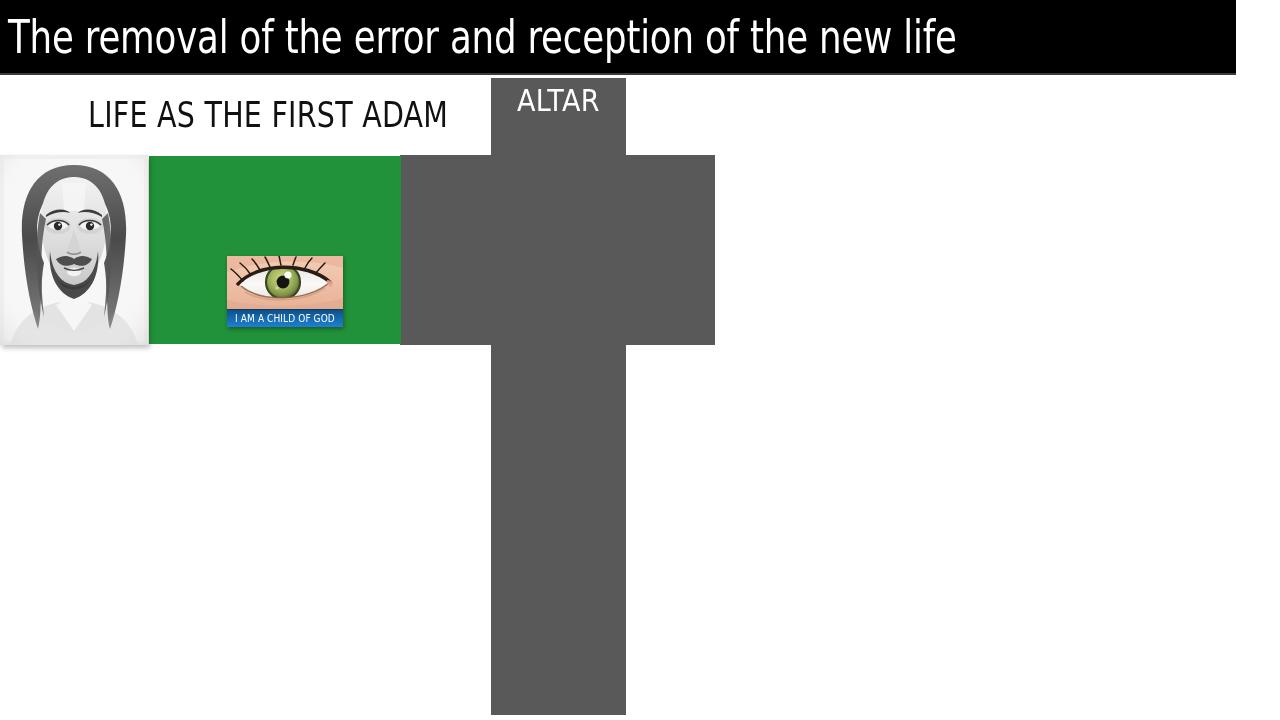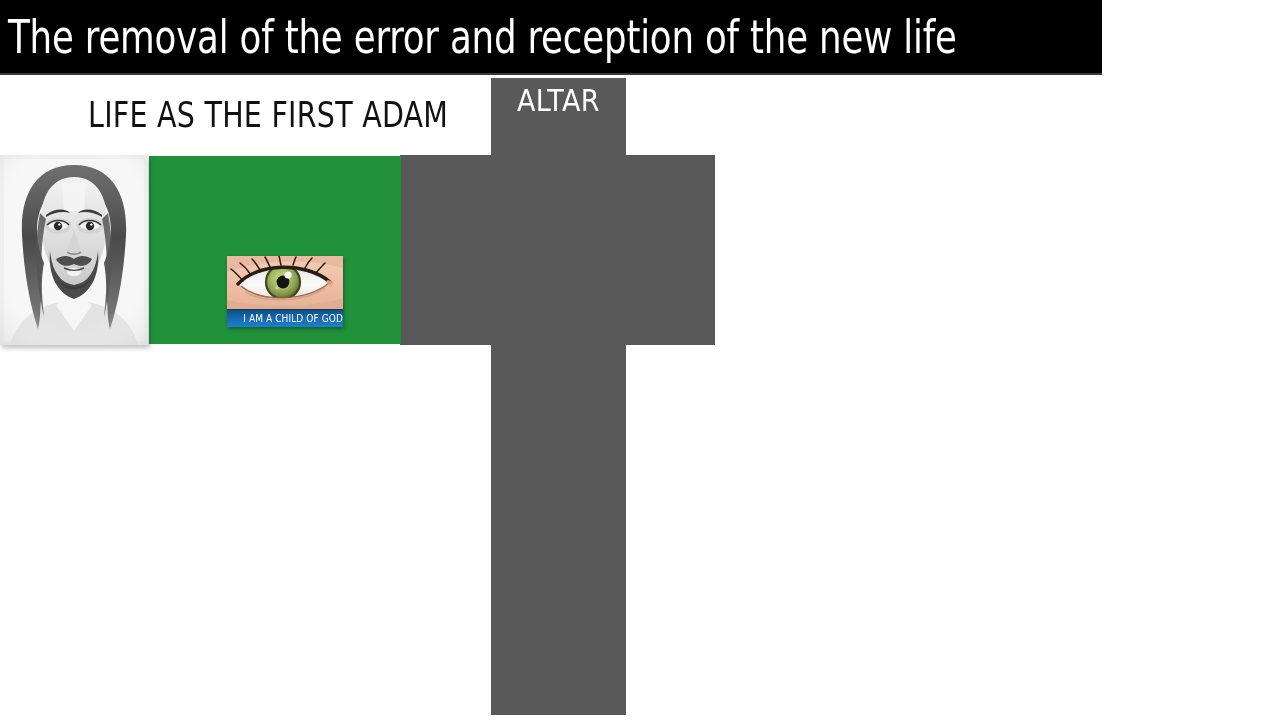--- a/index.html
+++ b/index.html
@@ -13,21 +13,21 @@
     position: relative;
     overflow: hidden;
     font-family: "Liberation Sans", sans-serif;
   }
 
   
   #title-bar {
     position: absolute;
     left: 0;
     top: 0;
-    width: 1102px;
+    width: 1236px;
     height: 75px;
     background: #000000;
     border-bottom: 2px solid #3a3a3a;
     box-sizing: border-box;
   }
   #title-text {
     position: absolute;
     left: 8px;
     top: 50%;
     transform: translateY(-50%);
@@ -145,21 +145,21 @@
     border-top: 1px solid #0b3d68;
     box-sizing: border-box;
   }
   #eye-caption-text {
     position: absolute;
     left: 0;
     top: 0;
     width: 116px;
     height: 17px;
     line-height: 17px;
-    text-align: right;
+    text-align: center;
     color: #ffffff;
     font-family: "Liberation Sans Narrow", "DejaVu Sans Condensed", "Liberation Sans", sans-serif;
     font-size: 10px;
     font-weight: 400;
     letter-spacing: 0.1px;
     white-space: nowrap;
   }
 </style>
 </head>
 <body>

